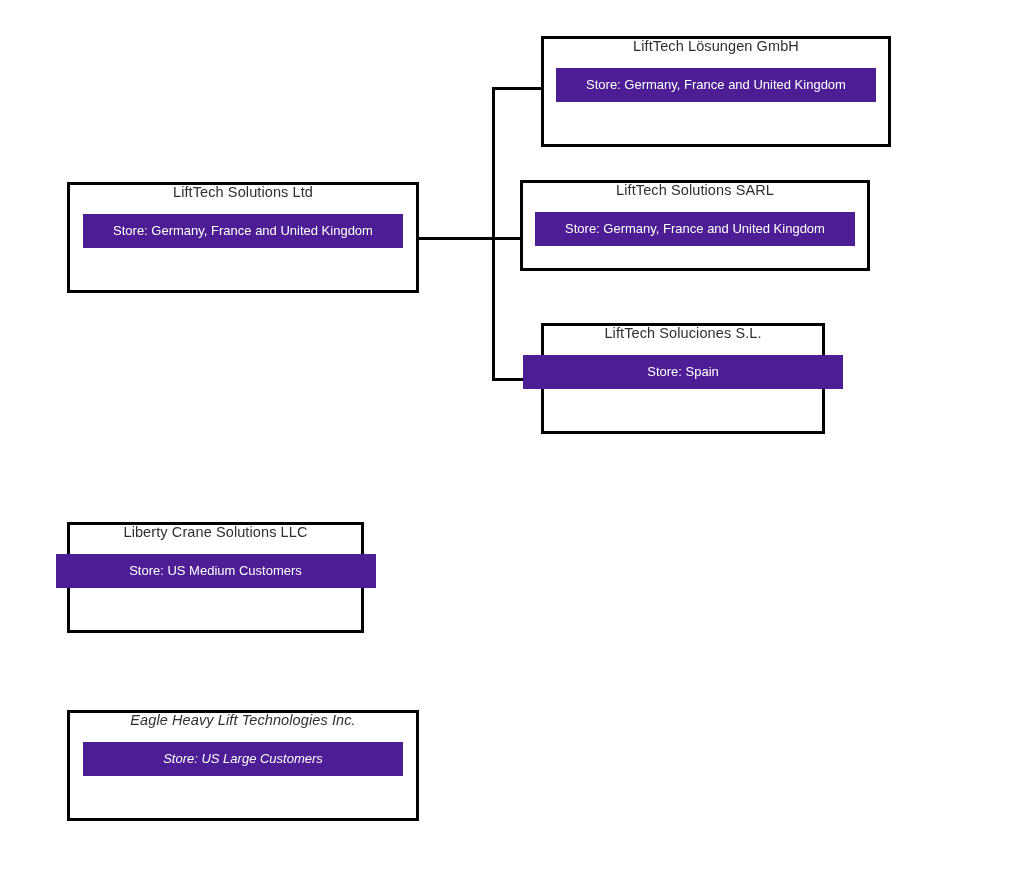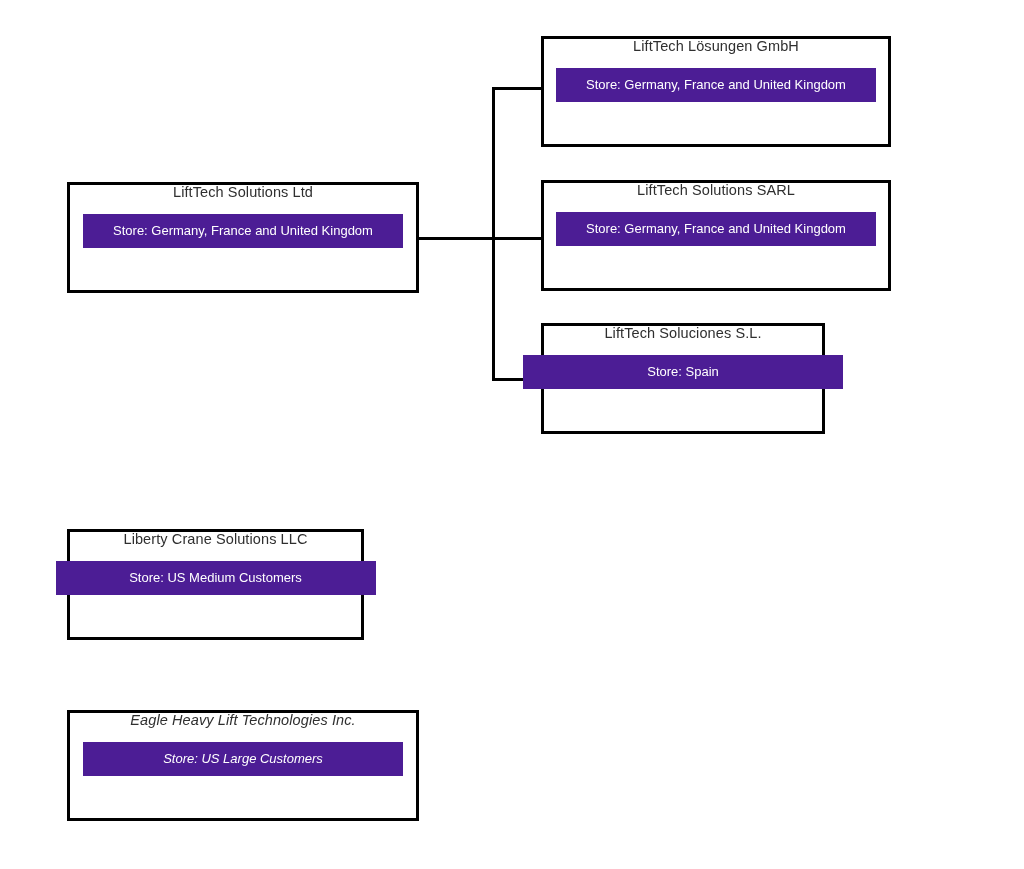--- a/index.html
+++ b/index.html
@@ -81,31 +81,31 @@
   <div class="node" style="left:67px; top:182px; width:352px; height:111px;">
     <div class="node-title">LiftTech Solutions Ltd</div>
     <div class="node-store">Store: Germany, France and United Kingdom</div>
   </div>
 
   <div class="node" style="left:541px; top:36px; width:350px; height:111px;">
     <div class="node-title">LiftTech Lösungen GmbH</div>
     <div class="node-store">Store: Germany, France and United Kingdom</div>
   </div>
 
-  <div class="node" style="left:541px; top:180px; width:350px; height:111px;">
+  <div class="node" style="left:520px; top:180px; width:350px; height:91px;">
     <div class="node-title">LiftTech Solutions SARL</div>
     <div class="node-store">Store: Germany, France and United Kingdom</div>
   </div>
 
   <div class="node" style="left:541px; top:323px; width:284px; height:111px;">
     <div class="node-title">LiftTech Soluciones S.L.</div>
     <div class="node-store">Store: Spain</div>
   </div>
 
-  <div class="node" style="left:67px; top:522px; width:297px; height:111px;margin-top:7px;">
+  <div class="node" style="left:67px; top:522px; width:297px; height:111px;">
     <div class="node-title">Liberty Crane Solutions LLC</div>
     <div class="node-store">Store: US Medium Customers</div>
   </div>
 
   <div class="node" style="left:67px; top:710px; width:352px; height:111px;font-style:italic;">
     <div class="node-title">Eagle Heavy Lift Technologies Inc.</div>
     <div class="node-store">Store: US Large Customers</div>
   </div>
 
 </div>

